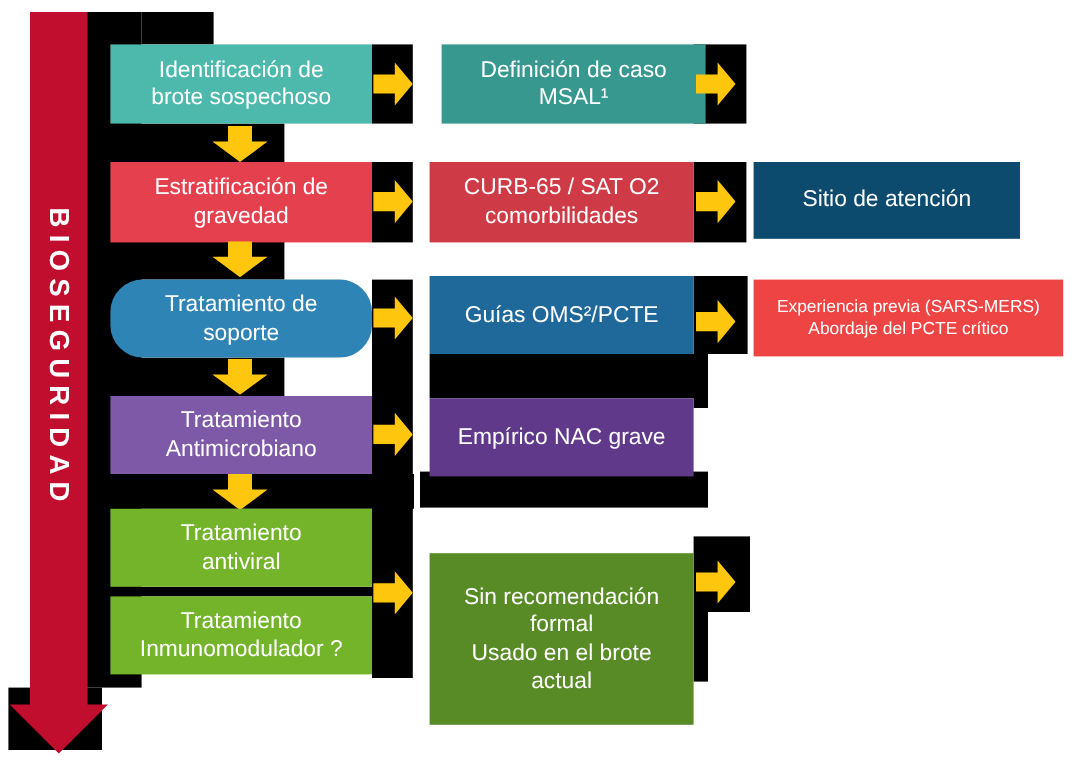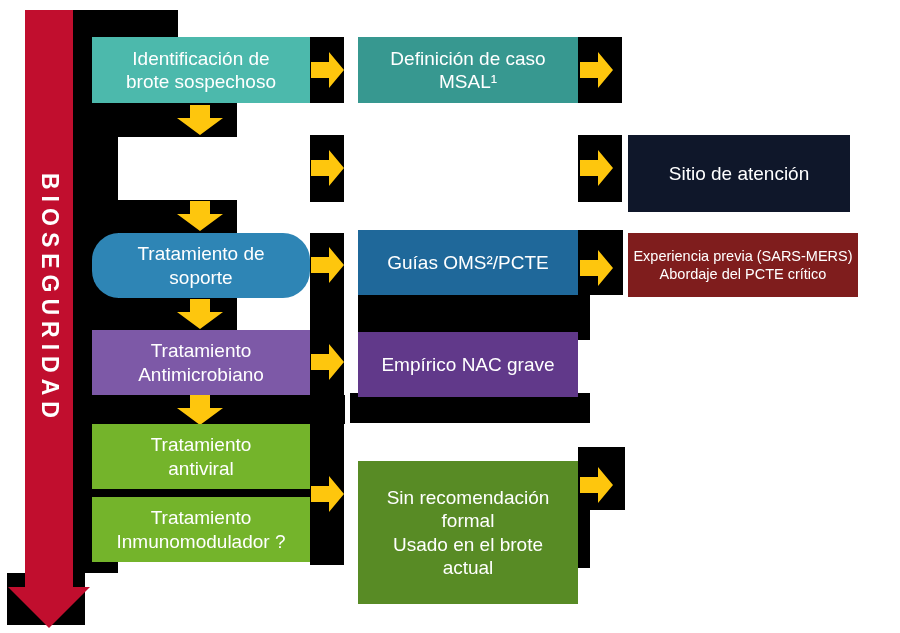--- a/index.html
+++ b/index.html
@@ -52,50 +52,54 @@
   <svg class="arrow-svg" style="left:0;top:0;z-index:2;" width="120" height="633" viewBox="0 0 120 633">
     <polygon class="redarrow" points="25,10 73,10 73,587 90,587 49,628 8,587 25,587"></polygon>
   </svg>
   <div class="bioseg">BIOSEGURIDAD</div>
 
   <div class="box" style="left: 92px; top: 37px; width: 218px; height: 66px; background-color: rgb(76, 185, 172);">Identificación de
 brote sospechoso</div>
   <svg class="arrow-svg" style="left:311px;top:50px;" width="33" height="40" viewBox="0 0 33 40">
       <polygon class="yellow" points="0,12 18,12 18,2 33,20 18,38 18,28 0,28"></polygon>
     </svg>
-  <div class="box" style="left: 358px; top: 37px; width: 220px; height: 66px; background-color: rgb(55, 152, 144);">Definición de caso
+  <div class="box" style="left: 368px; top: 37px; width: 220px; height: 66px; background-color: rgb(55, 152, 144);">Definición de caso
 MSAL¹</div>
   <svg class="arrow-svg" style="left:580px;top:50px;" width="33" height="40" viewBox="0 0 33 40">
       <polygon class="yellow" points="0,12 18,12 18,2 33,20 18,38 18,28 0,28"></polygon>
     </svg>
   <svg class="arrow-svg" style="left:177px;top:105px;" width="46" height="30" viewBox="0 0 46 30">
       <polygon class="yellow" points="13,0 33,0 33,13 46,13 23,30 0,13 13,13"></polygon>
     </svg>
 
+  <div class="box" style="left: 92px; top: 135px; width: 218px; height: 67px; background-color: rgb(229, 64, 77);">Estratificación de
+gravedad</div>
   <svg class="arrow-svg" style="left:311px;top:148px;" width="33" height="40" viewBox="0 0 33 40">
       <polygon class="yellow" points="0,12 18,12 18,2 33,20 18,38 18,28 0,28"></polygon>
     </svg>
+  <div class="box" style="left: 358px; top: 135px; width: 220px; height: 67px; background-color: rgb(206, 58, 69);">CURB-65 / SAT O2
+comorbilidades</div>
   <svg class="arrow-svg" style="left:580px;top:148px;" width="33" height="40" viewBox="0 0 33 40">
       <polygon class="yellow" points="0,12 18,12 18,2 33,20 18,38 18,28 0,28"></polygon>
     </svg>
-  <div class="box" style="left: 628px; top: 135px; width: 222px; height: 77px; background-color: #0f172a;">Sitio de atención</div>
+  <div class="box" style="left: 628px; top: 135px; width: 222px; height: 64px; background-color: #0c4a6e;">Sitio de atención</div>
   <svg class="arrow-svg" style="left:177px;top:201px;" width="46" height="30" viewBox="0 0 46 30">
       <polygon class="yellow" points="13,0 33,0 33,13 46,13 23,30 0,13 13,13"></polygon>
     </svg>
 
   <div class="box" style="left: 92px; top: 233px; width: 218px; height: 65px; background-color: rgb(46, 133, 181); border-radius: 27px;">Tratamiento de
 soporte</div>
   <svg class="arrow-svg" style="left:311px;top:245px;" width="33" height="40" viewBox="0 0 33 40">
       <polygon class="yellow" points="0,12 18,12 18,2 33,20 18,38 18,28 0,28"></polygon>
     </svg>
   <div class="box" style="left: 358px; top: 230px; width: 220px; height: 65px; background-color: rgb(31, 104, 154);">Guías OMS²/PCTE</div>
   <svg class="arrow-svg" style="left:580px;top:248px;" width="33" height="40" viewBox="0 0 33 40">
       <polygon class="yellow" points="0,12 18,12 18,2 33,20 18,38 18,28 0,28"></polygon>
     </svg>
-  <div class="box small" style="left: 628px; top: 233px; width: 230px; height: 64px; background-color: #7f1d1d;">Experiencia previa (SARS-MERS)
+  <div class="box small" style="left: 628px; top: 233px; width: 258px; height: 64px; background-color: #ef4444;">Experiencia previa (SARS-MERS)
 Abordaje del PCTE crítico</div>
   <svg class="arrow-svg" style="left:177px;top:299px;" width="46" height="30" viewBox="0 0 46 30">
       <polygon class="yellow" points="13,0 33,0 33,13 46,13 23,30 0,13 13,13"></polygon>
     </svg>
 
   <div class="box" style="left: 92px; top: 330px; width: 218px; height: 65px; background-color: rgb(125, 89, 167);">Tratamiento
 Antimicrobiano</div>
   <svg class="arrow-svg" style="left:311px;top:342px;" width="33" height="40" viewBox="0 0 33 40">
       <polygon class="yellow" points="0,12 18,12 18,2 33,20 18,38 18,28 0,28"></polygon>
     </svg>

